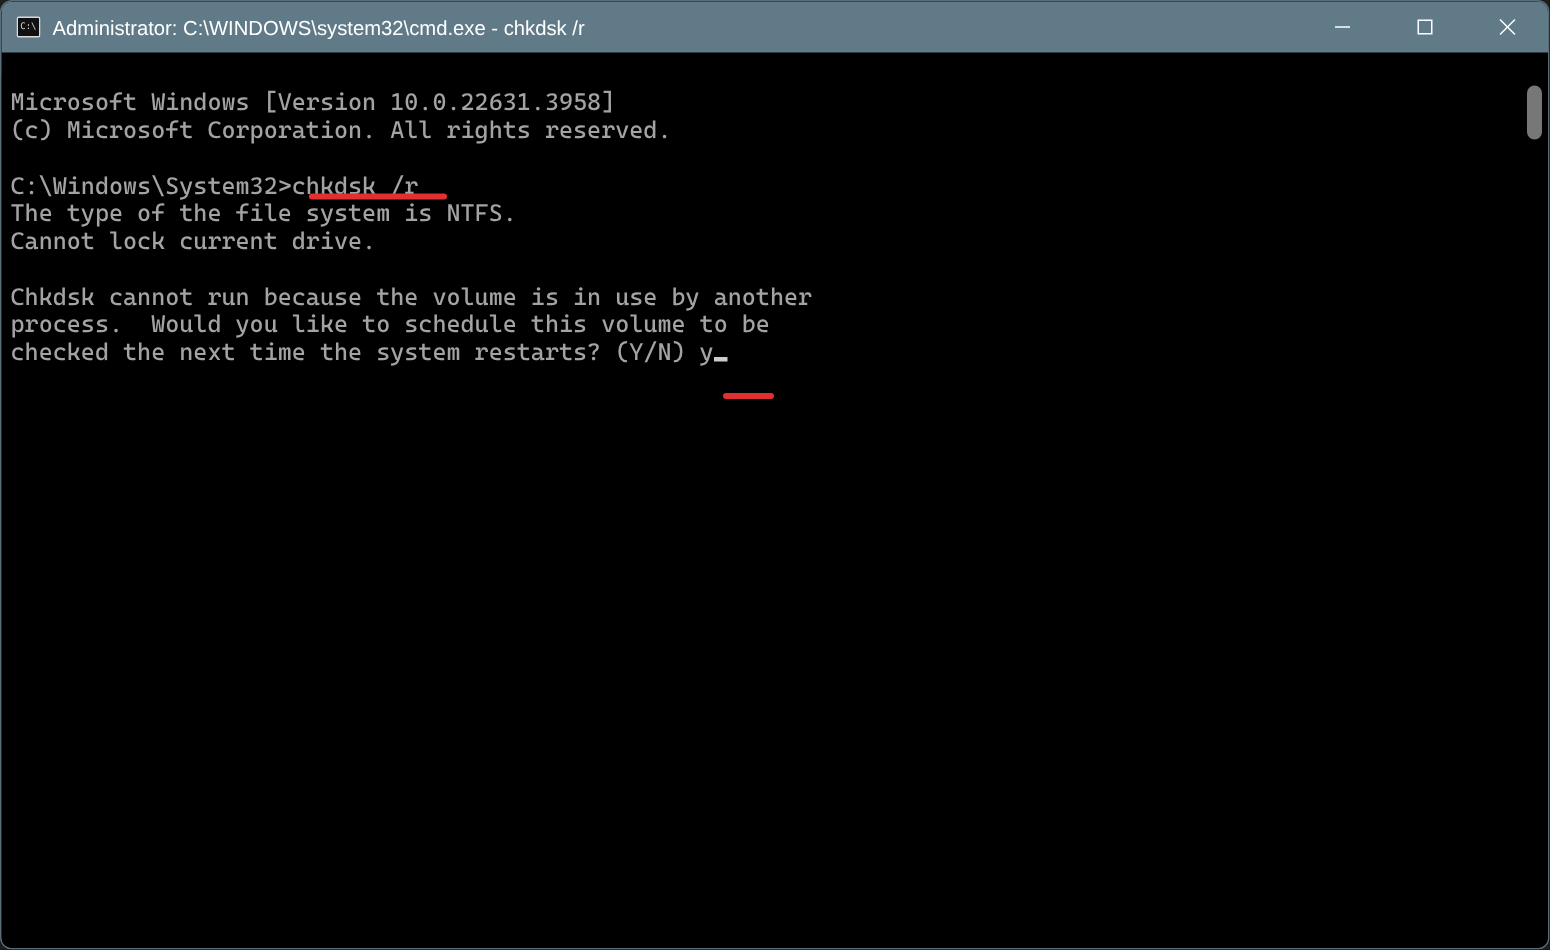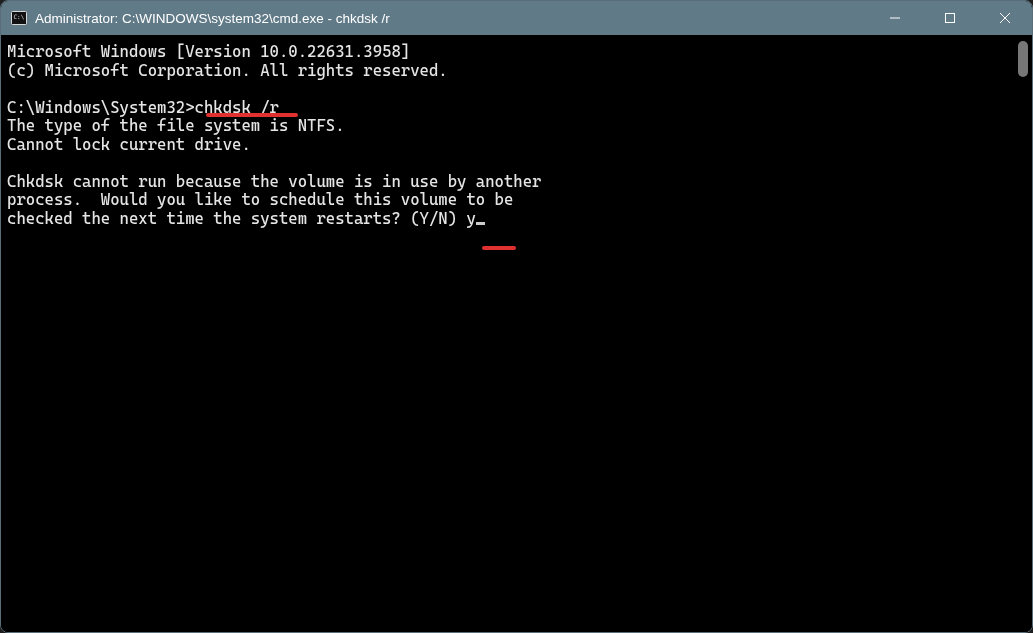--- a/index.html
+++ b/index.html
@@ -8,20 +8,21 @@
       width:1033px;
       height:633px;
       background:#000;
       border:1px solid #5a6e7a;
       border-radius:8px;
       overflow:hidden;
       display:flex;
       flex-direction:column;
       position:relative;
       font-family:"Segoe UI",Tahoma,sans-serif;
+      gap:16px;
     }
     .titlebar{
       height:34px;
       background:#607a88;
       display:flex;
       align-items:center;
       color:#fff;
       font-size:13.5px;
       user-select:none;
       flex:0 0 auto;
@@ -51,21 +52,21 @@
     .client{
       flex:1;
       position:relative;
       background:#000;
       overflow:hidden;
     }
     .terminal{
       position:absolute;
       left:0;top:0;right:18px;bottom:0;
       padding:8px 4px 6px 6px;
-      color:#e5e5e5;
+      color:#a3a3a3;
       font-family:Consolas,"Cascadia Mono",monospace;
       font-size:16px;
       line-height:18.5px;
       white-space:pre;
       letter-spacing:0px;
     }
     .scrollbar{
       position:absolute;
       top:6px;
       right:4px;

